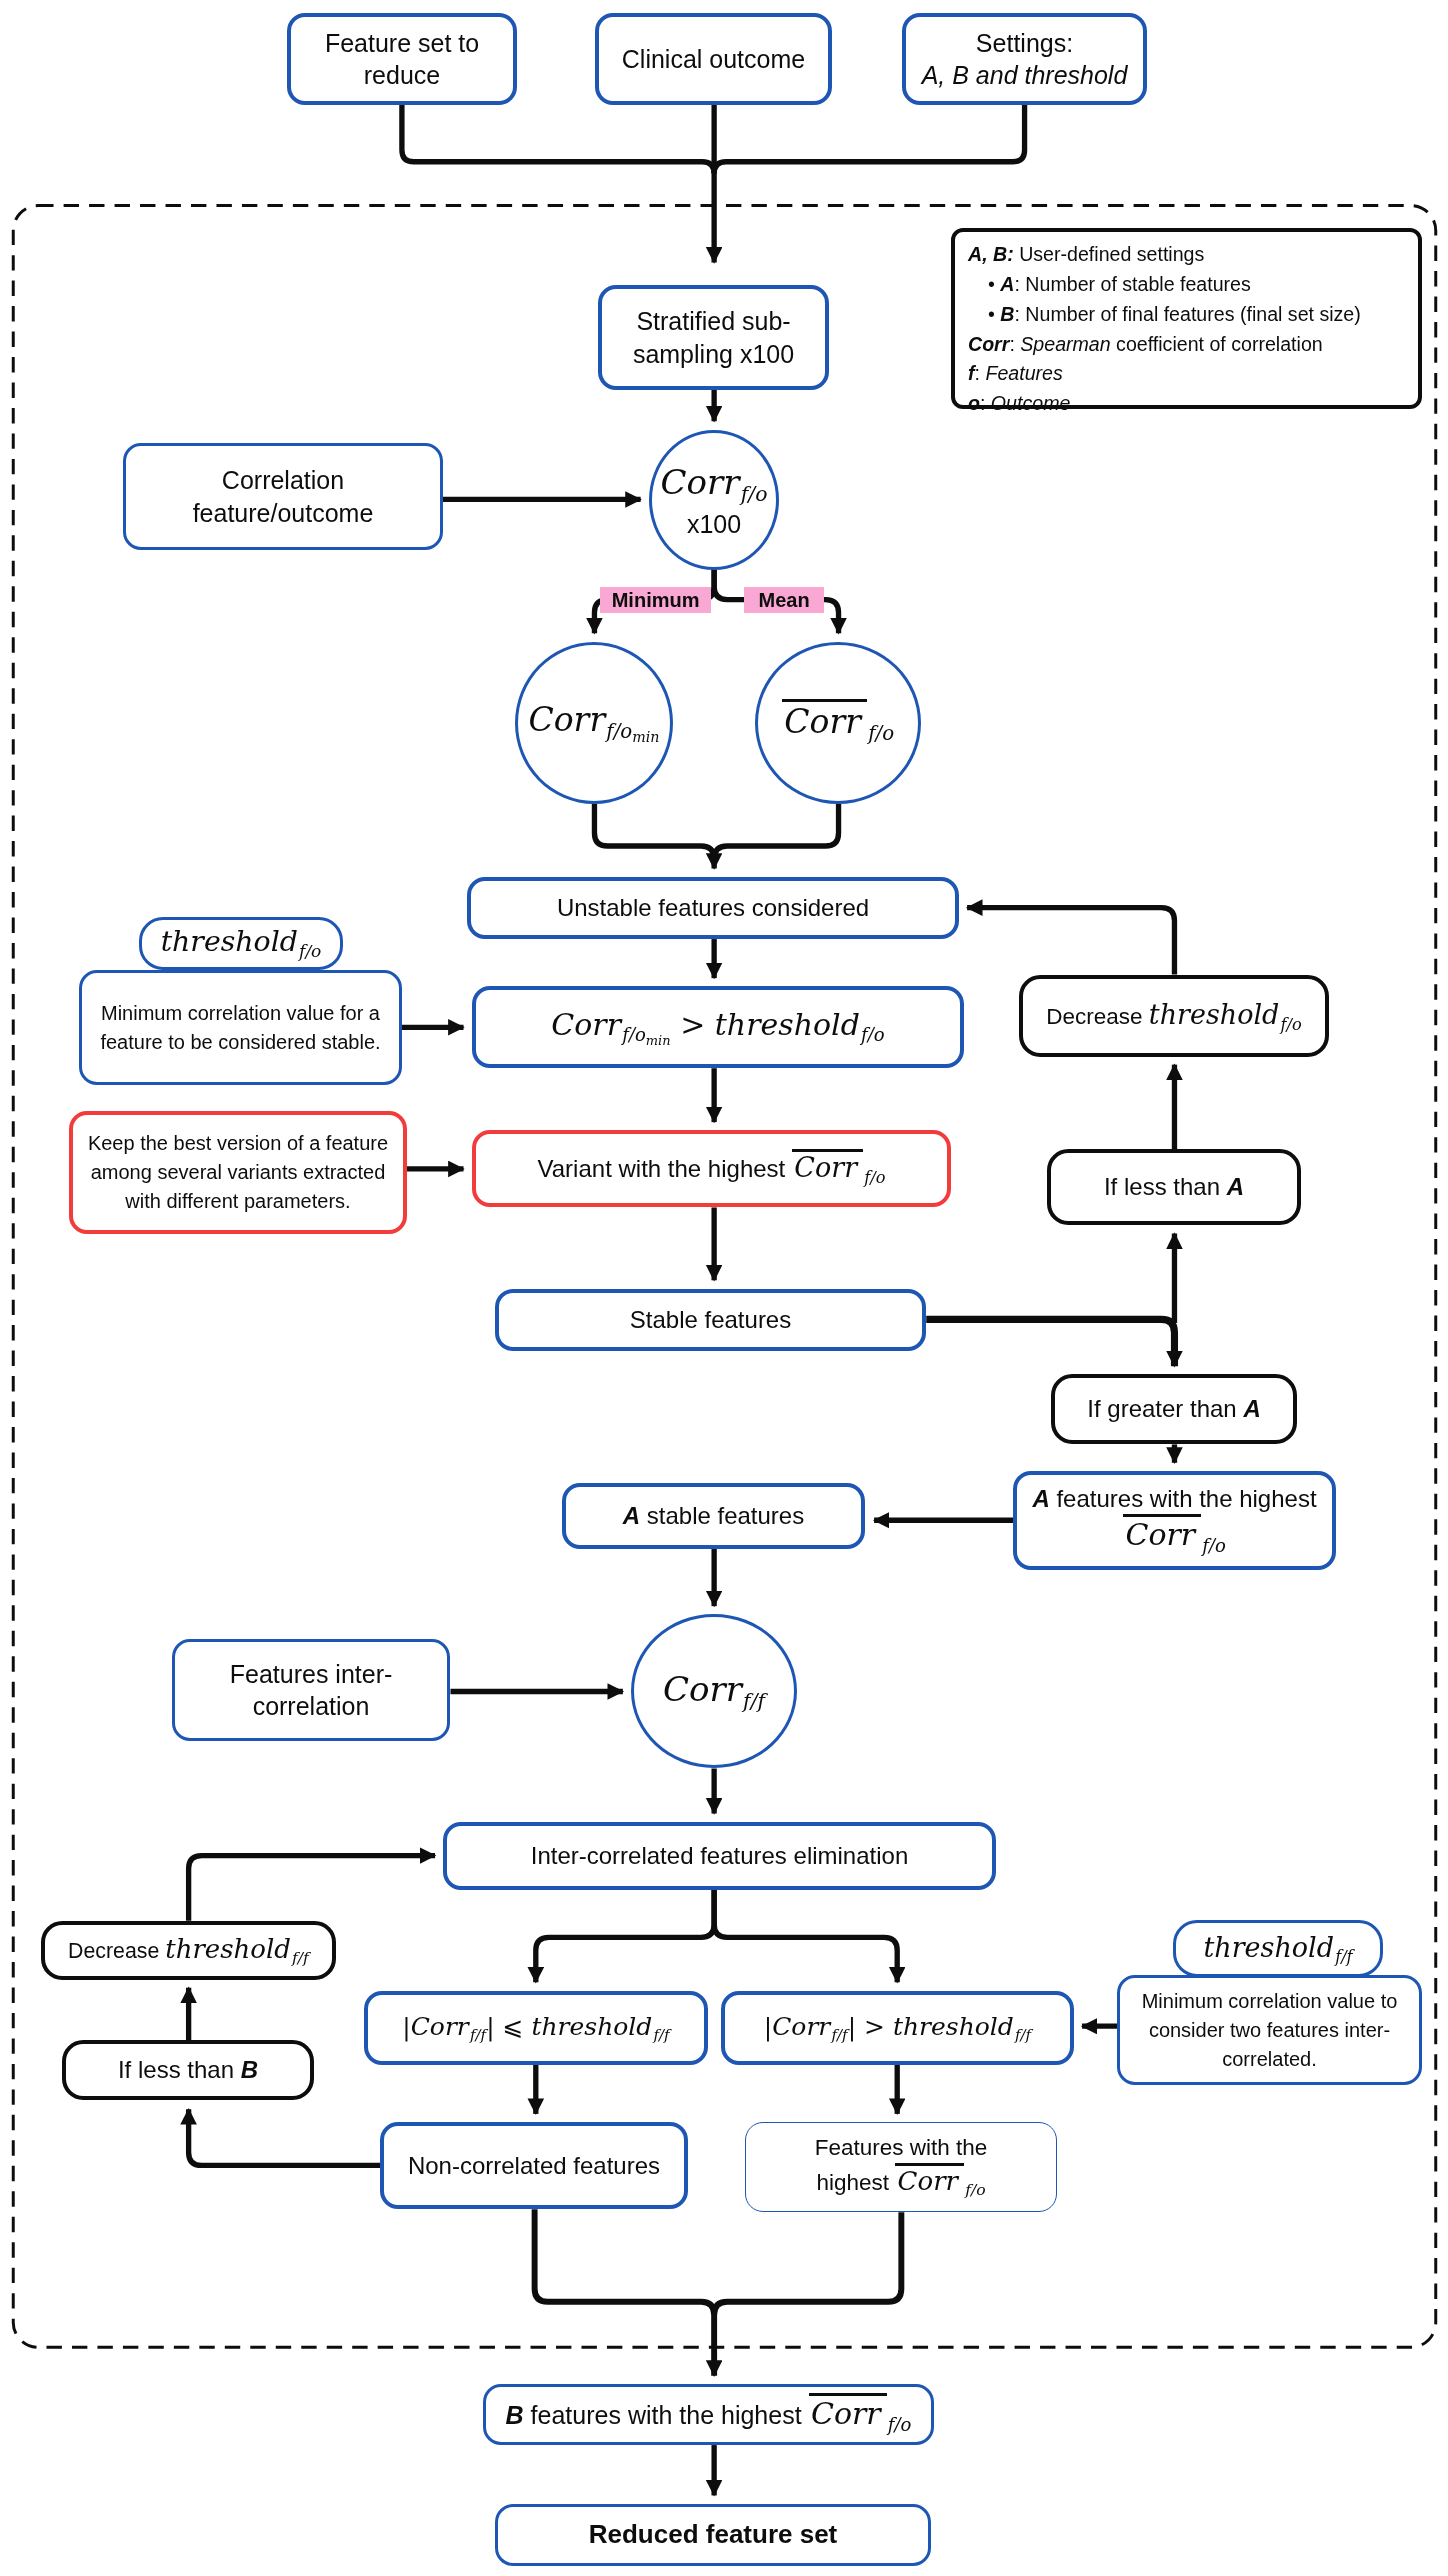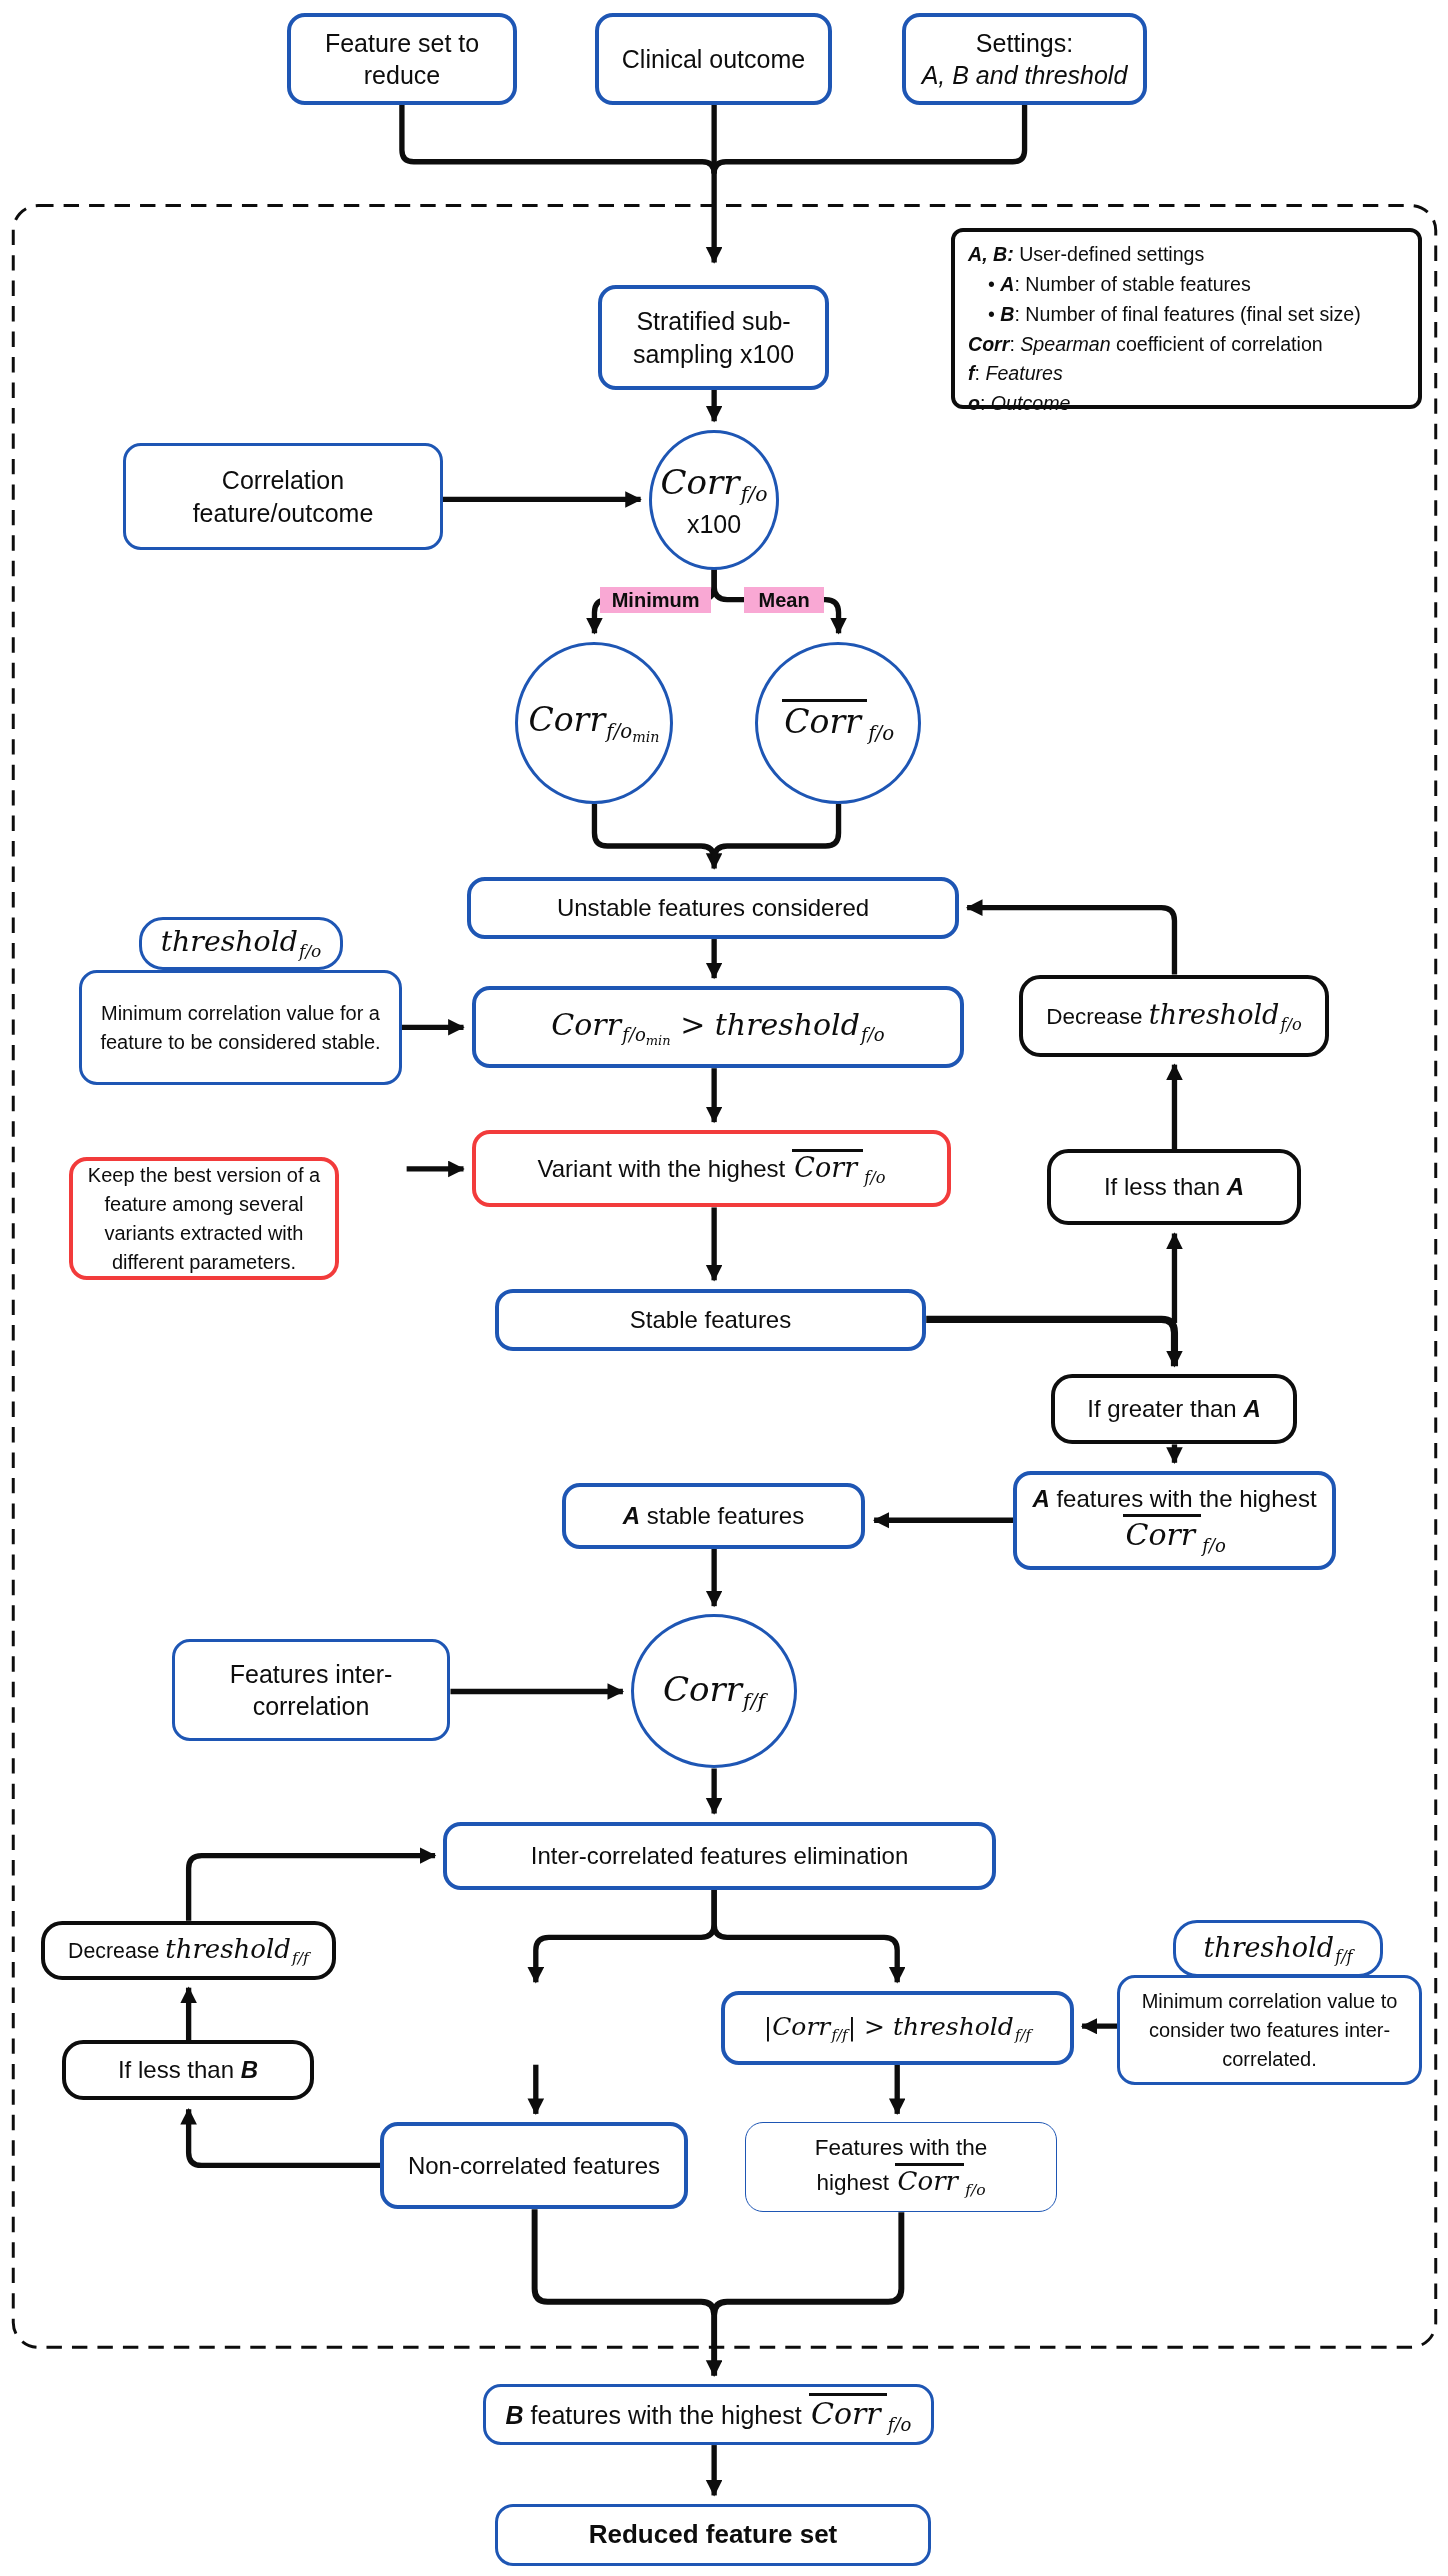--- a/index.html
+++ b/index.html
@@ -170,21 +170,21 @@
   </div>
 
   <div class="node b-blue-med small" style="left:79px;top:970px;width:323px;height:115px;padding:4.7px 10.7px;">
     <div>Minimum correlation value for a feature to be considered stable.</div>
   </div>
 
   <div class="node b-blue" style="left:472px;top:986px;width:492px;height:82px;font-size:30px;">
     <div class="math wrap"><span>Corr</span><span class="msub"><span>f/o</span><span class="mss">min</span></span><span> &gt; </span><span>threshold</span><span class="msub">f/o</span></div>
   </div>
 
-  <div class="node b-red small" style="left:69px;top:1111px;width:270px;height:123px;padding:4.7px 12px;margin-top:46px;">
+  <div class="node b-red small" style="left:69px;top:1111px;width:338px;height:123px;padding:4.7px 12px;">
     <div>Keep the best version of a feature among several variants extracted with different parameters.</div>
   </div>
 
   <div class="node b-red" style="left:472px;top:1130px;width:479px;height:77px;font-size:24px;">
     <div class="wrap"><span>Variant with the highest </span><span class="math" style="font-size:27px;"><span class="ov"><span>Corr</span></span><span class="msub">f/o</span></span></div>
   </div>
 
   <div class="node b-black" style="left:1019px;top:975px;width:310px;height:82px;font-size:22.5px;">
     <div class="wrap"><span>Decrease </span><span class="math" style="font-size:27px;"><span>threshold</span><span class="msub">f/o</span></span></div>
   </div>
@@ -224,20 +224,23 @@
   </div>
 
   <div class="node b-black" style="left:41px;top:1921px;width:295px;height:59px;font-size:21.3px;">
     <div class="wrap"><span>Decrease </span><span class="math" style="font-size:26px;"><span>threshold</span><span class="msub">f/f</span></span></div>
   </div>
 
   <div class="node b-black" style="left:62px;top:2040px;width:252px;height:60px;font-size:24px;">
     <div class="wrap"><span>If less than </span><span class="bi">B</span></div>
   </div>
 
+  <div class="node b-blue" style="left:364px;top:1991px;width:344px;height:74px;font-size:25px;">
+    <div class="math wrap"><span>|Corr</span><span class="msub">f/f</span><span>| </span><span style="font-family:'DejaVu Sans',sans-serif;font-style:normal;">⩽</span><span> threshold</span><span class="msub">f/f</span></div>
+  </div>
 
   <div class="node b-blue" style="left:721px;top:1991px;width:353px;height:74px;font-size:25px;">
     <div class="math wrap"><span>|Corr</span><span class="msub">f/f</span><span>| </span><span>&gt;</span><span> threshold</span><span class="msub">f/f</span></div>
   </div>
 
   <div class="node pill" style="left:1173px;top:1920px;width:210px;height:57px;font-size:27px;">
     <div class="math wrap"><span>threshold</span><span class="msub">f/f</span></div>
   </div>
 
   <div class="node b-blue-med small" style="left:1117px;top:1975px;width:305px;height:110px;padding:4.7px 10.7px;">

